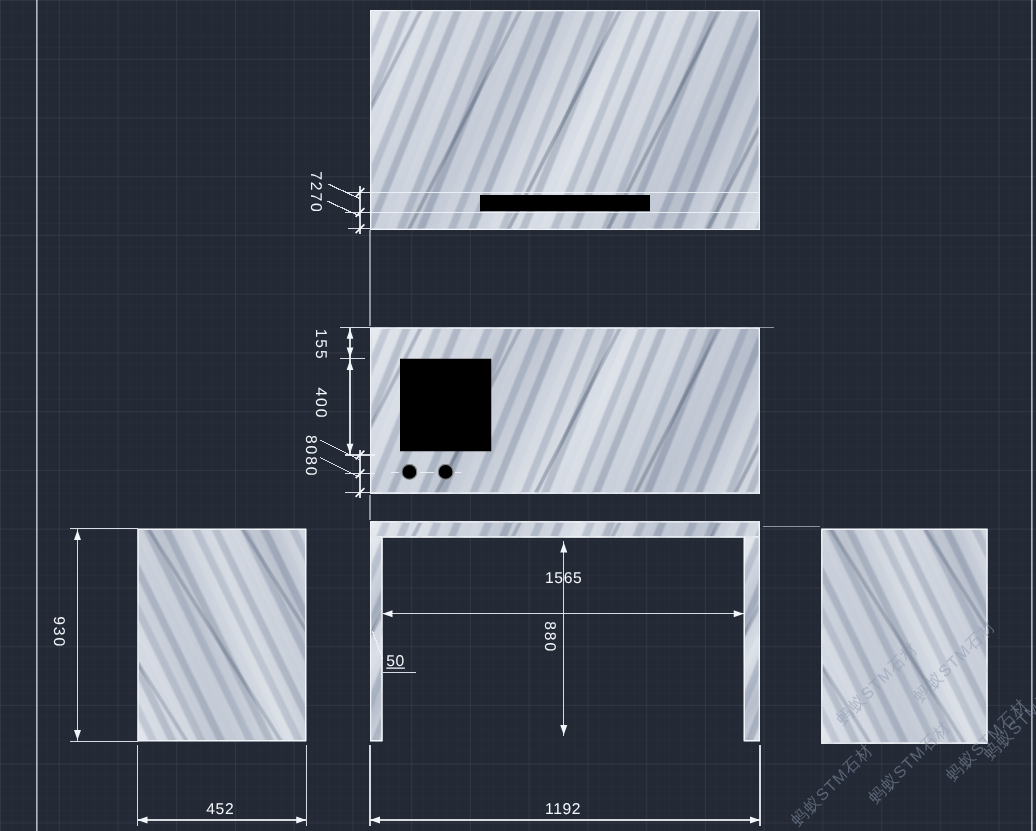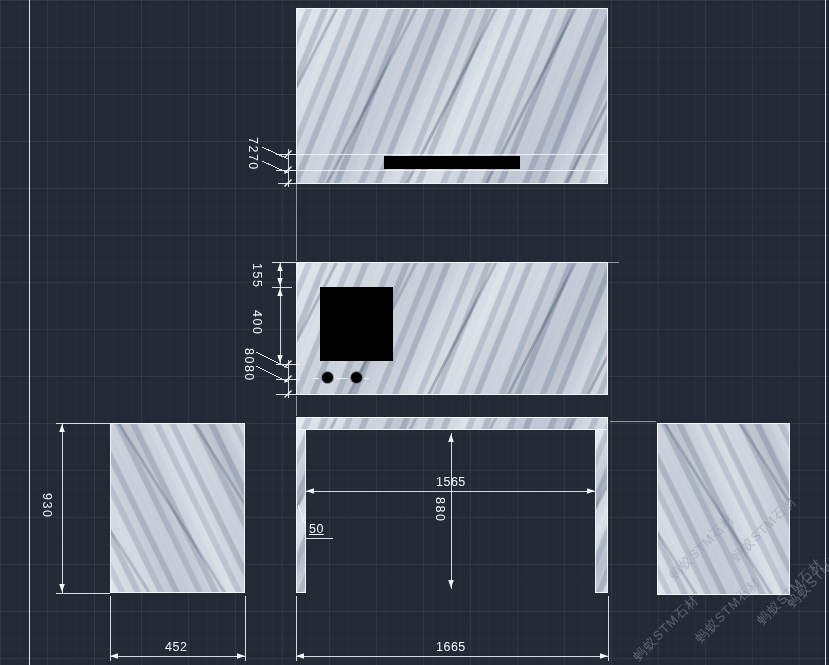--- a/index.html
+++ b/index.html
@@ -155,24 +155,24 @@
       <line class="soft" x1="610" y1="421" x2="656" y2="421"></line>
     </g>
   </svg>
 
   <div class="dim v" style="left:246px;top:137px;">7270</div>
   <div class="dim v" style="left:250px;top:263px;">155</div>
   <div class="dim v" style="left:250px;top:310px;">400</div>
   <div class="dim v" style="left:242px;top:348px;">8080</div>
   <div class="dim v" style="left:40px;top:493px;">930</div>
   <div class="dim v" style="left:433px;top:497px;">880</div>
-  <div class="dim" style="left:436px;top:476px;">1565</div>
+  <div class="dim" style="left:436px;top:456px;">1565</div>
   <div class="dim" style="left:309px;top:523px;text-decoration:underline;">50</div>
   <div class="dim" style="left:165px;top:641px;">452</div>
-  <div class="dim" style="left:436px;top:641px;">1665</div>
+  <div class="dim" style="left:436px;top:641px;">1192</div>
 
   <div class="wm" style="left:666px;top:628px;">蚂蚁STM石材</div>
   <div class="wm" style="left:728px;top:610px;">蚂蚁STM石材</div>
   <div class="wm" style="left:790px;top:592px;">蚂蚁STM石材</div>
   <div class="wm" style="left:702px;top:547px;">蚂蚁STM石材</div>
   <div class="wm" style="left:764px;top:529px;">蚂蚁STM石材</div>
   <div class="wm" style="left:820px;top:575px;">蚂蚁STM石材</div>
 
 </div>
 

